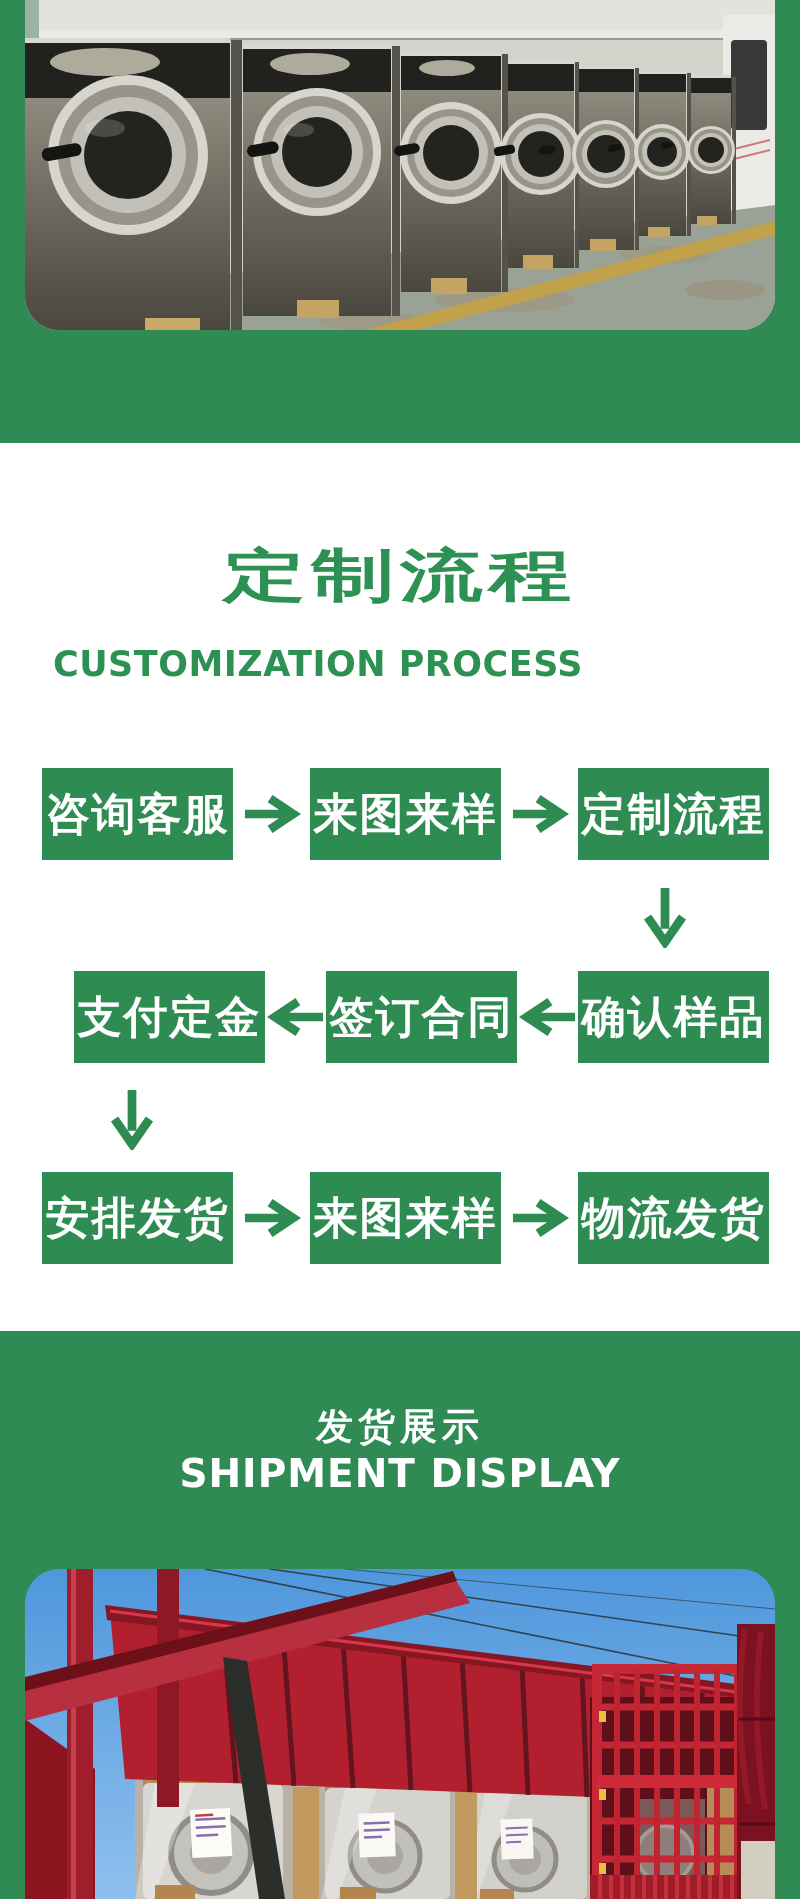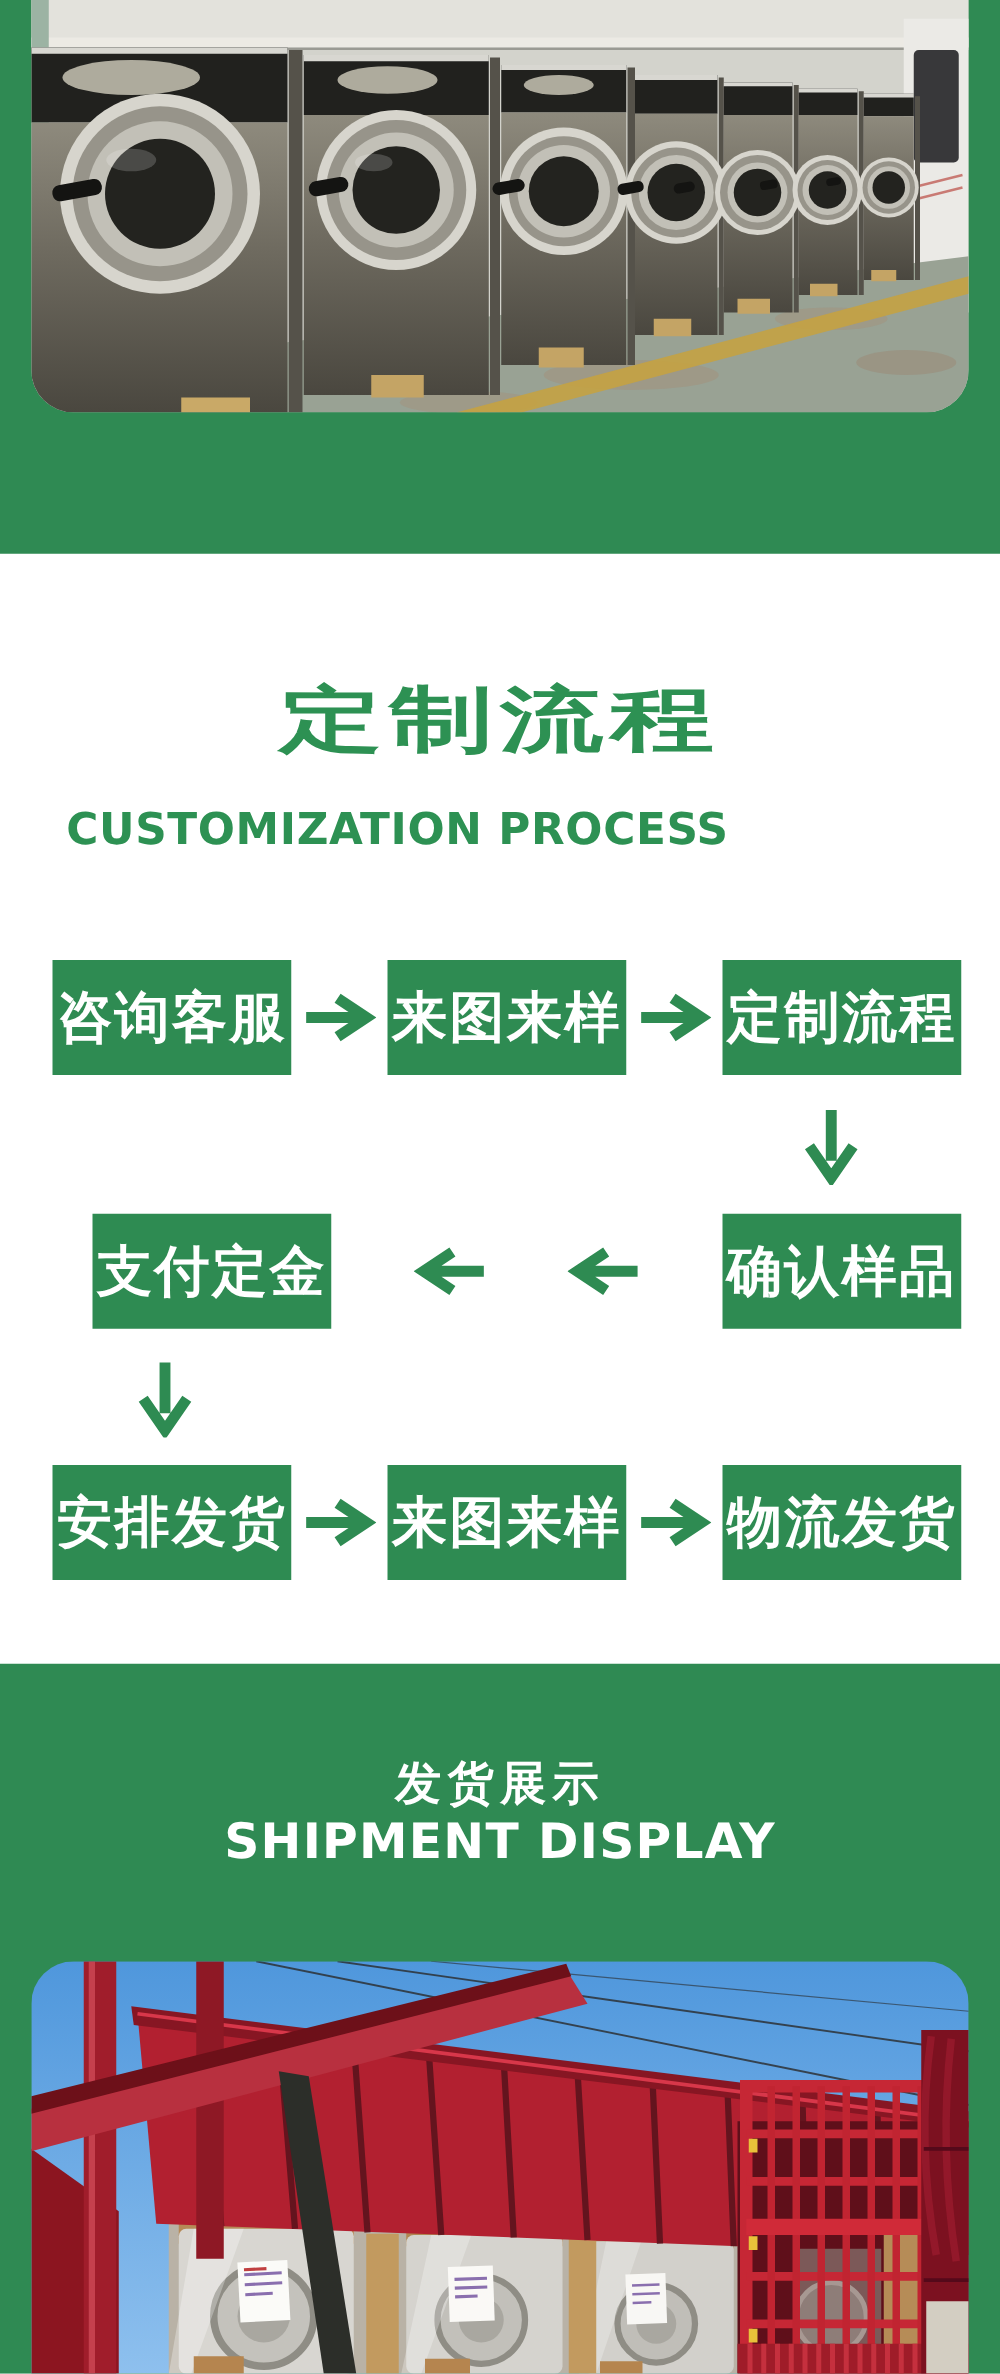--- a/index.html
+++ b/index.html
@@ -181,20 +181,21 @@
     </svg>
 </div>
 
 <div class="flow-row row-2">
   <div class="step-box">支付定金</div>
   <div class="flow-arrow">
     <svg viewBox="0 0 60 40">
         <path d="M58,20 H16 M32,4 L8,20 L32,36" stroke="currentColor" stroke-width="9" fill="none"></path>
       </svg>
   </div>
+  <div class="step-box">签订合同</div>
   <div class="flow-arrow">
     <svg viewBox="0 0 60 40">
         <path d="M58,20 H16 M32,4 L8,20 L32,36" stroke="currentColor" stroke-width="9" fill="none"></path>
       </svg>
   </div>
   <div class="step-box">确认样品</div>
 </div>
 
 <div class="down-arrow down-arrow-2">
   <svg viewBox="0 0 48 64">

